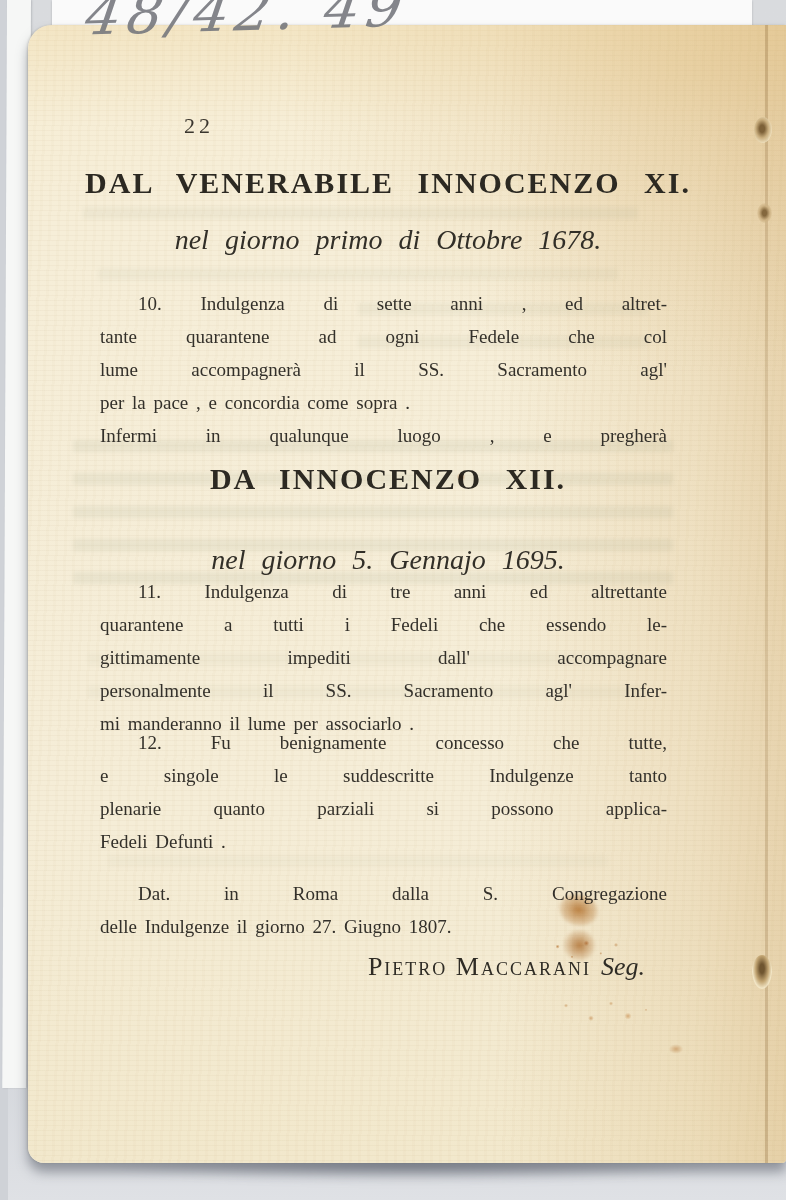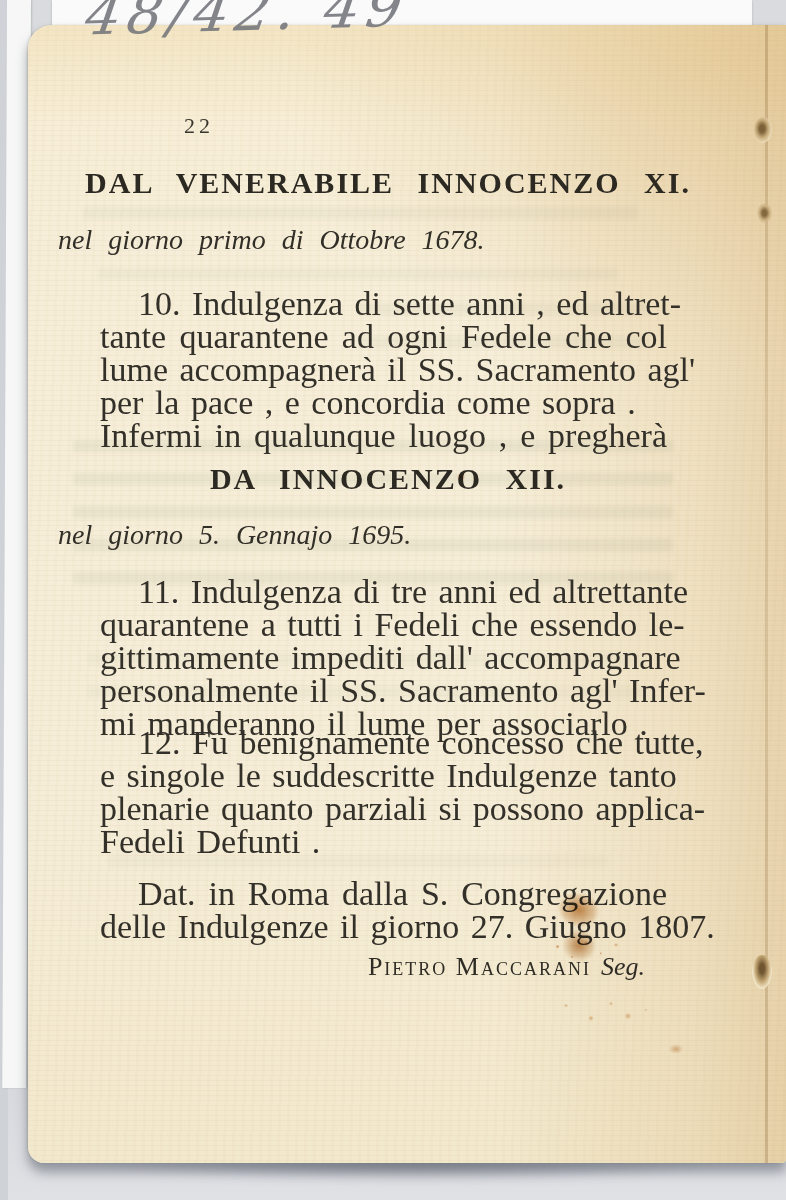--- a/index.html
+++ b/index.html
@@ -86,25 +86,25 @@
   .deckle-shadow{position:absolute;left:34px;top:1160px;width:752px;height:26px;z-index:1;
     background:radial-gradient(50% 100% at 50% 0%, rgba(96,102,114,.55), rgba(96,102,114,0) 85%);
     filter:blur(4px);}
   
   .txt{position:absolute;color:#33302a;}
   .pagenum{left:112px;top:88px;font-size:22px;letter-spacing:4px;color:#3a362e;margin-left:44px;}
   .h-main{left:30px;width:660px;text-align:center;font-weight:bold;color:#2c2922;
     font-size:30px;letter-spacing:2px;word-spacing:14px;}
   .hm1{top:141px;}
   .hm2{top:437px;}
-  .h-sub{left:30px;width:660px;font-style:italic;font-size:28px;
+  .h-sub{left:30px;width:660px;text-align:center;font-style:italic;font-size:28px;
     word-spacing:9px;color:#322f28;}
   .hs1{top:199px;}
-  .hs2{top:494px;}
-  .para{left:72px;width:567px;font-size:34px;line-height:33px;word-spacing:3px;}
+  .hs2{top:519px;}
+  .para{left:72px;width:567px;font-size:19px;line-height:33px;word-spacing:3px;}
   .p10{top:262px;}
   .p11{top:550px;}
   .p12{top:701px;}
   .pdat{top:852px;}
   .pline{text-align:justify;text-align-last:justify;white-space:nowrap;}
   .pline.last{text-align-last:left;}
   .para .pline:first-child{text-indent:38px;}
   .signature{left:72px;top:927px;width:567px;text-align:right;padding-right:22px;
     font-size:26px;box-sizing:border-box;color:#2f2c25;}
   .sig-name{font-variant:small-caps;letter-spacing:2px;}

